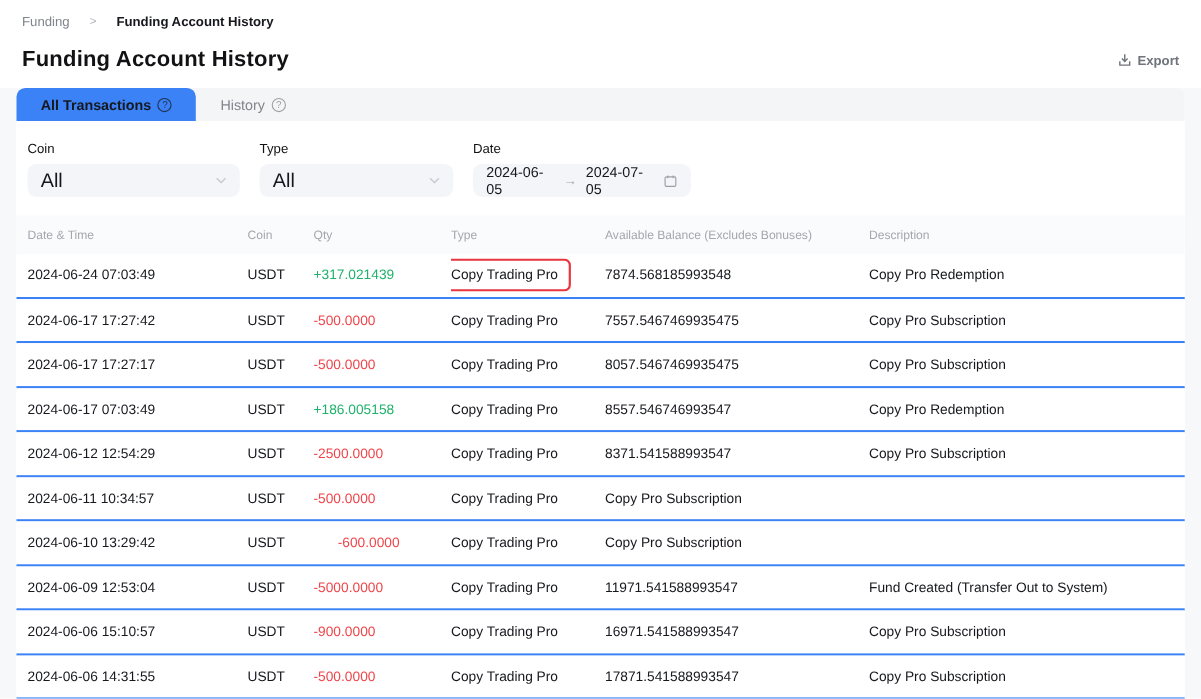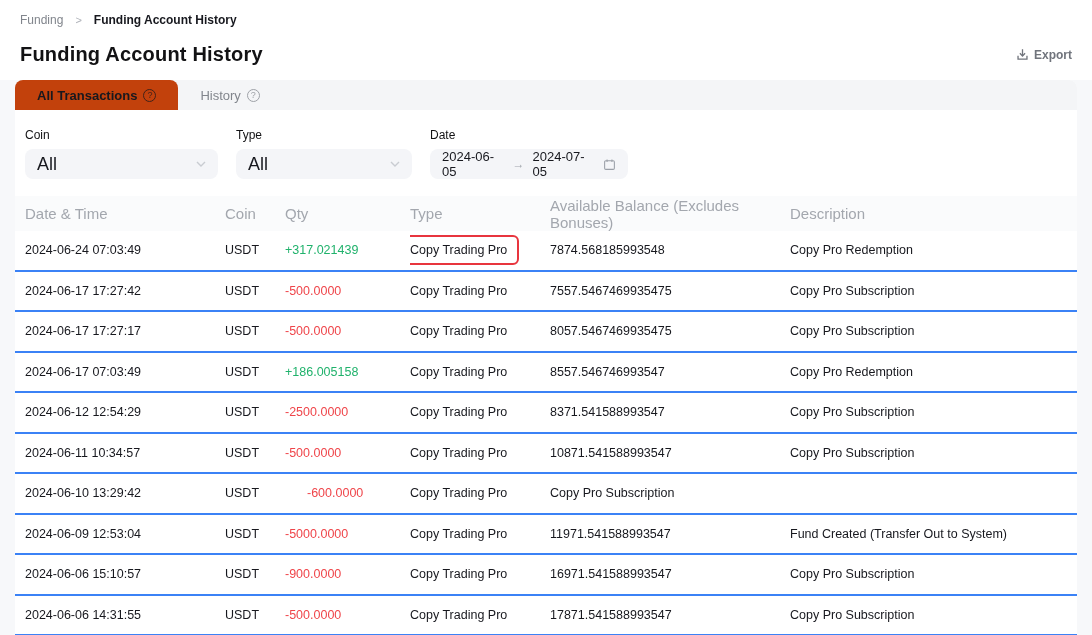--- a/index.html
+++ b/index.html
@@ -5,35 +5,35 @@
   * { margin: 0; padding: 0; box-sizing: border-box; }
   html, body { width: 1092px; height: 635px; overflow: hidden; }
   body {
     background: #f7f8fa;
     font-family: "Liberation Sans", "DejaVu Sans", sans-serif;
     color: #17181e;
   }
 
   
   .page-header { background: #fff; padding: 13px 20px 0 20px; }
-  .breadcrumb { font-size: 12px; color: #81858c; display: flex; align-items: center; gap: 12px; }
+  .breadcrumb { font-size: 12px; color: #81858c; display: flex; align-items: center; gap: 18px; }
   .breadcrumb .crumb-link { color: #81858c; cursor: pointer; }
   .breadcrumb .crumb-sep { color: #aeb1b8; font-size: 11px; }
   .breadcrumb .crumb-current { color: #17181e; font-weight: bold; }
   .title-row { display: flex; align-items: center; justify-content: space-between; margin-top: 16px; padding-bottom: 14px; }
   .page-title { font-size: 20px; font-weight: bold; color: #121214; letter-spacing: .2px; }
   .export-btn { display: flex; align-items: center; gap: 5px; font-size: 12px; font-weight: bold; color: #70747c; cursor: pointer; }
   .export-btn svg { display: block; }
 
   
   .card { background: #fff; margin: 0 15px; height: 552px; border-radius: 8px 8px 0 0; }
 
   .tabbar { background: #f4f5f7; display: flex; align-items: stretch; height: 30px; border-radius: 8px 8px 0 0; }
   .tab { display: flex; align-items: center; gap: 6px; padding: 0 22px; font-size: 13px; color: #81858c; cursor: pointer; }
-  .tab.active { background: #c2410c; color: #17181e; font-weight: bold; border-radius: 8px 8px 0 0; }
+  .tab.active { background: #3b82f6; color: #17181e; font-weight: bold; border-radius: 8px 8px 0 0; }
   .help-icon { width: 13px; height: 13px; border: 1px solid currentColor; border-radius: 50%;
                display: inline-flex; align-items: center; justify-content: center;
                font-size: 9px; font-weight: normal; line-height: 1; opacity: .75; }
 
   
   .filters { display: flex; padding: 18px 25px 17px 10px; gap: 18px; background: #fff; }
   .filter-group { display: flex; flex-direction: column; }
   .filter-label { font-size: 12px; color: #121214; margin-bottom: 7px; }
   .control { height: 30px; background: #f4f5f8; border-radius: 8px; display: flex; align-items: center;
              font-size: 18px; color: #17181e; padding: 0 12px; cursor: pointer; }
@@ -42,21 +42,21 @@
   .w-type { width: 176px; }
   .w-date { width: 198px; }
   .date-range { gap: 8px; font-size: 13px; }
   .date-arrow { color: #a2a6ad; font-size: 12px; }
   .chevron-icon svg, .calendar-icon svg { display: block; }
 
   
   .table { width: 100%; }
   .thead, .trow { display: grid; grid-template-columns: 200px 60px 125px 140px 240px 1fr; padding-left: 10px; align-items: center; }
   .thead { background: #fafbfc; height: 35px; }
-  .hcell { font-size: 15px; color: #a3a7ae; }
+  .hcell { font-size: 11px; color: #a3a7ae; }
   .trow { height: 40.5px; border-bottom: 2px solid #3b82f6; background: #fff; }
   .tcell { font-size: 12.5px; color: #17181e; white-space: nowrap; overflow: hidden; }
   .hl-box { display: inline-block; border: 2px solid #e8353e; border-radius: 6px; padding: 6px 10px; margin-left: -12px; }
 </style>
 </head>
 <body>
 
 <div class="page-header">
   <div class="breadcrumb">
     <span class="crumb-link">Funding</span>
@@ -178,21 +178,20 @@
           <div class="tcell" style="color: rgb(239, 69, 74);">-2500.0000</div>
           <div class="tcell">Copy Trading Pro</div>
           <div class="tcell">8371.541588993547</div>
           <div class="tcell">Copy Pro Subscription</div>
         </div>
         <div class="trow">
           <div class="tcell">2024-06-11 10:34:57</div>
           <div class="tcell">USDT</div>
           <div class="tcell" style="color: rgb(239, 69, 74);">-500.0000</div>
           <div class="tcell">Copy Trading Pro</div>
-          <div class="tcell">10871.541588993547</div>
           <div class="tcell">Copy Pro Subscription</div>
         </div>
         <div class="trow">
           <div class="tcell">2024-06-10 13:29:42</div>
           <div class="tcell">USDT</div>
           <div class="tcell" style="color: rgb(239, 69, 74); margin-left: 22px;">-600.0000</div>
           <div class="tcell">Copy Trading Pro</div>
           <div class="tcell">Copy Pro Subscription</div>
         </div>
         <div class="trow">

